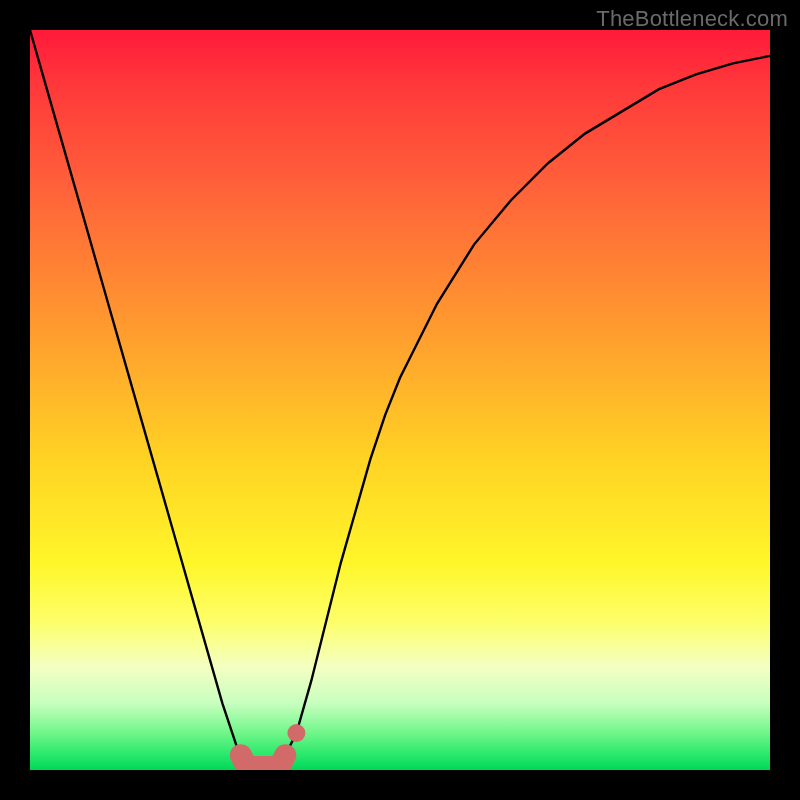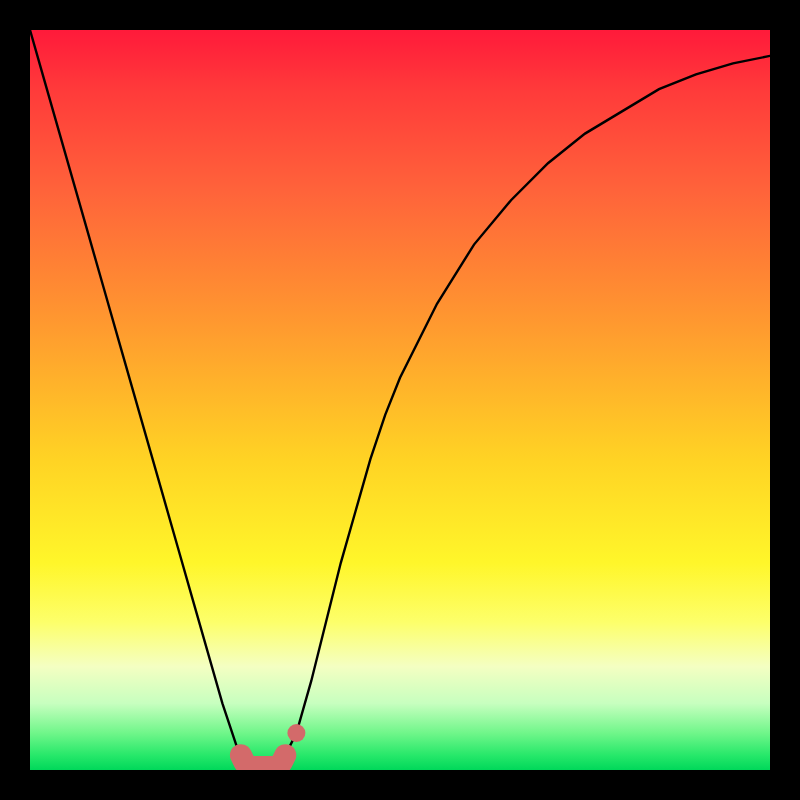--- a/index.html
+++ b/index.html
@@ -62,13 +62,14 @@
 
 <div class="frame">
   <div class="plot-bg"></div>
 
   <svg class="curves" viewBox="0 0 740 740" preserveAspectRatio="none">
     <path id="curve-path" fill="none" stroke="#000" stroke-width="2.4" stroke-linecap="round" d="M0.00 0.00 L14.80 51.80 L29.60 103.60 L44.40 155.40 L59.20 207.20 L74.00 259.00 L88.80 310.80 L103.60 362.60 L118.40 414.40 L133.20 466.20 L148.00 518.00 L162.80 569.80 L177.60 621.60 L192.40 673.40 L207.20 717.80 L214.60 732.60 L222.00 740.00 L229.40 740.00 L236.80 740.00 L244.20 740.00 L251.60 732.60 L266.40 703.00 L281.20 651.20 L296.00 592.00 L310.80 532.80 L325.60 481.00 L340.40 429.20 L355.20 384.80 L370.00 347.80 L407.00 273.80 L444.00 214.60 L481.00 170.20 L518.00 133.20 L555.00 103.60 L592.00 81.40 L629.00 59.20 L666.00 44.40 L703.00 33.30 L740.00 25.90"></path>
     <path id="marker-path" fill="none" stroke="#d36a6a" stroke-width="22" stroke-linecap="round" stroke-linejoin="round" d="M210.90 725.20 L214.60 732.60 L218.30 736.30 L222.00 737.04 L225.70 737.04 L229.40 737.04 L233.10 737.04 L236.80 737.04 L240.50 737.04 L244.20 737.04 L247.90 736.30 L251.60 732.60 L255.30 725.20"></path>
     <circle id="marker-dot" r="9" fill="#d36a6a" cx="266.40" cy="703.00"></circle>
   </svg>
 
+  <div class="watermark">TheBottleneck.com</div>
 </div>
 
 </body></html>

